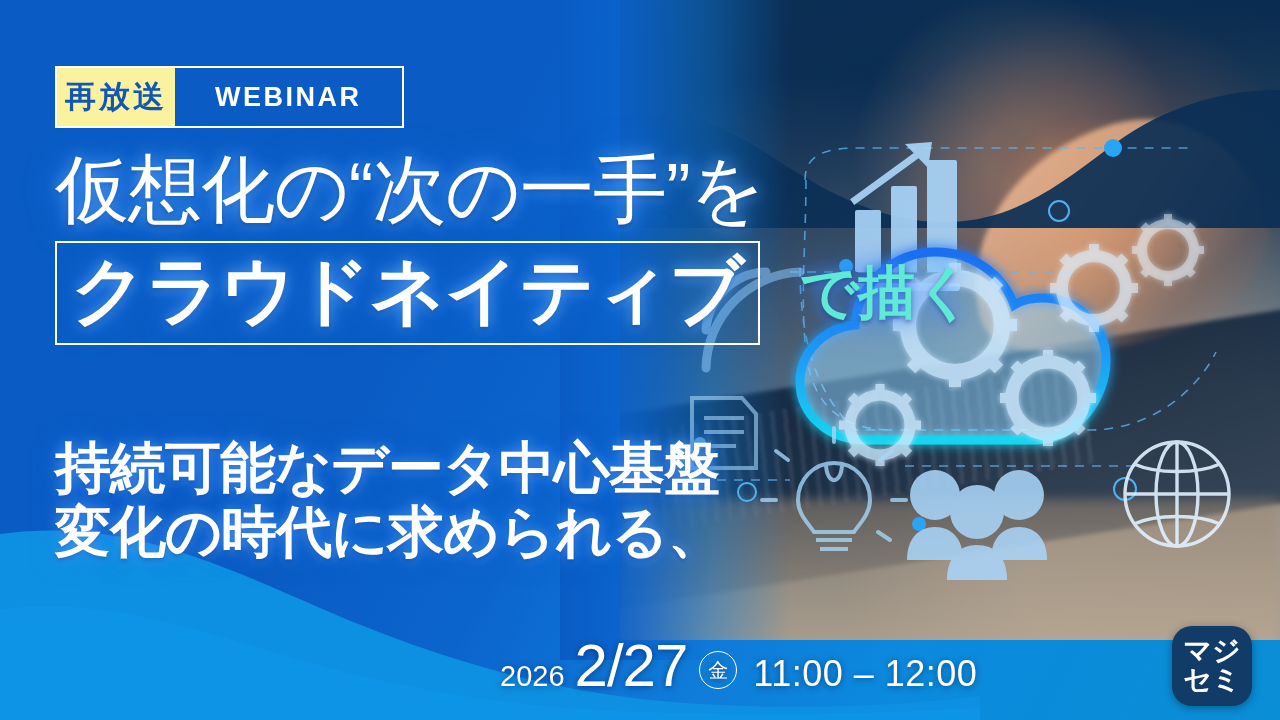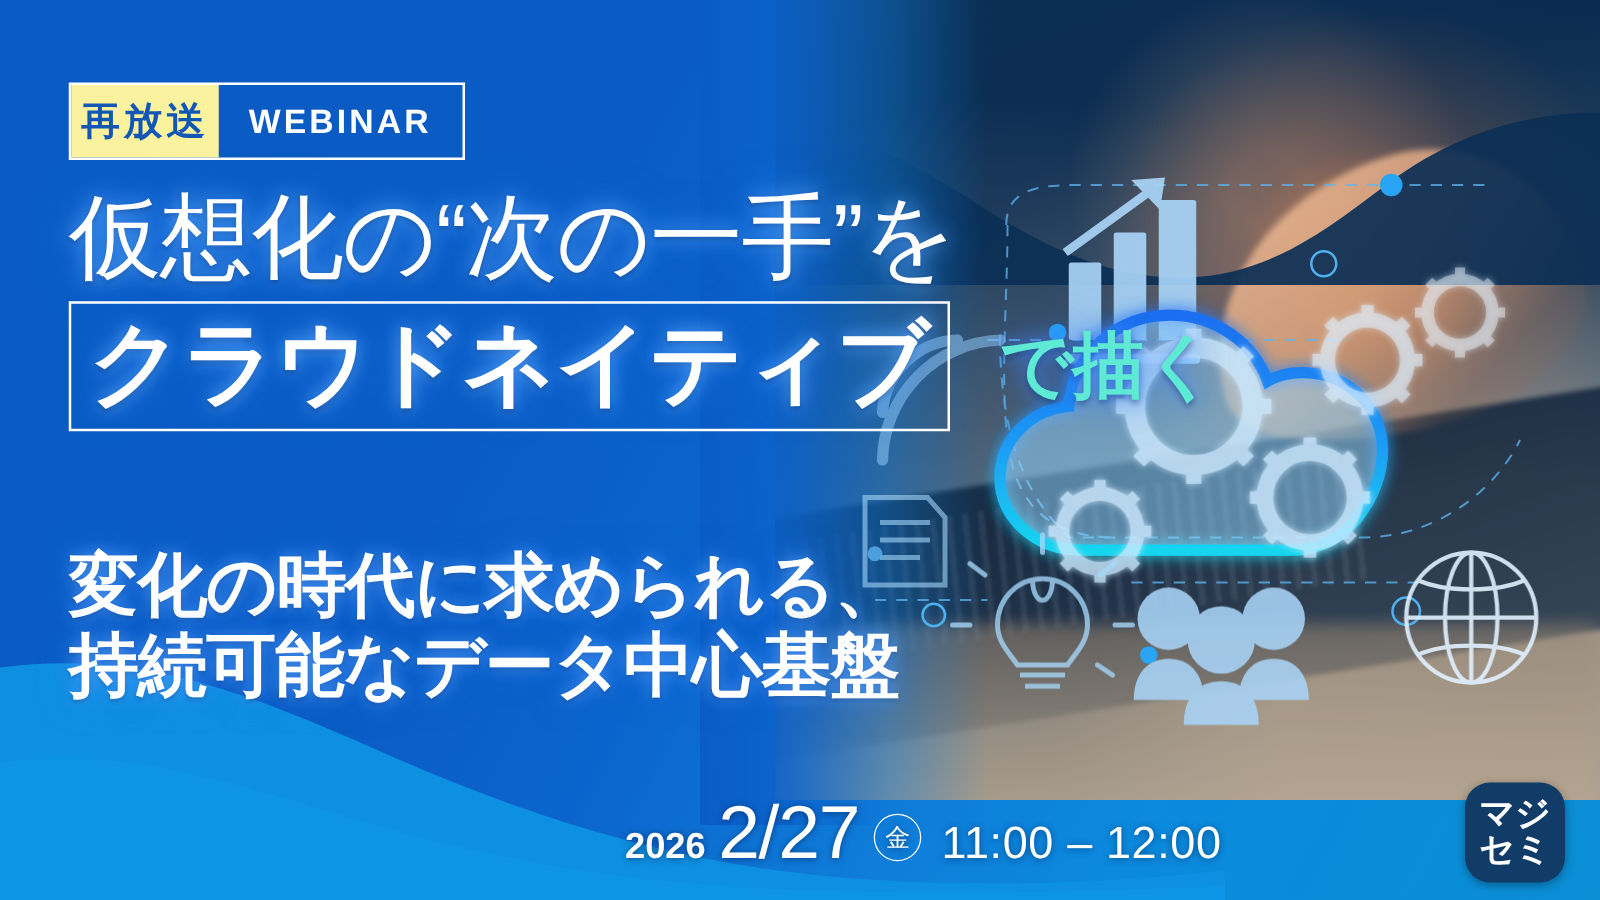--- a/index.html
+++ b/index.html
@@ -57,47 +57,47 @@
   
   .deco{position:absolute;inset:0;pointer-events:none;}
 
   
   .badge{position:absolute;left:55px;top:66px;display:flex;height:62px;
     border:2px solid #ffffff;box-sizing:border-box;}
   .badge-rerun{background:#fbf2a0;color:#1357b4;font-weight:700;font-size:31px;
     letter-spacing:3px;display:flex;align-items:center;justify-content:center;
     padding:0 8px;}
   .badge-webinar{color:#ffffff;font-weight:700;font-size:27px;letter-spacing:2.5px;
-    display:flex;align-items:center;justify-content:center;padding:0 24px;}
+    display:flex;align-items:center;justify-content:center;padding:0 40px;}
 
   
   .headline{position:absolute;left:55px;top:152px;width:1010px;}
   .line1{font-size:74px;font-weight:400;color:#ffffff;line-height:1.02;
     letter-spacing:-1px;white-space:nowrap;
     text-shadow:0 0 16px rgba(90,170,255,.95),0 0 34px rgba(60,140,255,.65),0 2px 4px rgba(0,20,60,.45);}
-  .line2-wrap{display:flex;align-items:center;margin-top:14px;}
+  .line2-wrap{display:flex;align-items:center;margin-top:14px;font-family:Liberation Serif, serif;}
   .boxed{border:2px solid #ffffff;padding:8px 14px 12px 14px;box-sizing:border-box;
     display:inline-flex;align-items:center;height:104px;}
   .boxed span{font-size:74px;font-weight:700;color:#ffffff;line-height:1;
     letter-spacing:-1px;white-space:nowrap;
     text-shadow:0 0 14px rgba(90,170,255,.9),0 0 30px rgba(60,140,255,.6),0 2px 4px rgba(0,20,60,.4);}
   .after-box{font-size:58px;font-weight:700;color:#5eead4;line-height:1;margin-left:40px;
     letter-spacing:-1px;white-space:nowrap;
     text-shadow:0 0 16px rgba(70,140,255,.95),0 0 36px rgba(40,110,240,.7),0 2px 5px rgba(0,15,50,.5);}
 
   
   .subtitle{position:absolute;left:55px;top:436px;}
   .sub-line{font-size:56px;font-weight:700;color:#ffffff;line-height:1.14;
     letter-spacing:-1px;white-space:nowrap;
     text-shadow:0 0 12px rgba(80,160,255,.85),0 0 26px rgba(50,125,245,.5),0 2px 4px rgba(0,20,60,.4);}
 
   
   .daterow{position:absolute;left:500px;top:636px;display:flex;align-items:baseline;
     color:#ffffff;text-shadow:0 1px 6px rgba(0,25,70,.55);}
-  .d-year{font-size:29px;font-weight:700;letter-spacing:0px;}
+  .d-year{font-size:29px;font-weight:400;letter-spacing:0px;}
   .d-main{font-size:60px;font-weight:300;margin-left:10px;letter-spacing:-1px;line-height:1;}
   .d-dow{width:36px;height:36px;border:1.6px solid #ffffff;border-radius:50%;
     display:inline-flex;align-items:center;justify-content:center;font-size:20px;
     font-weight:400;margin-left:12px;align-self:center;position:relative;top:4px;}
   .d-time{font-size:36px;font-weight:300;margin-left:16px;letter-spacing:.5px;}
 
   
   .logo{position:absolute;left:1172px;top:626px;width:80px;height:80px;background:#123c68;
     display:flex;flex-direction:column;align-items:center;justify-content:center;
     box-shadow:0 2px 8px rgba(0,0,0,.35);border-radius:20px;}
@@ -316,22 +316,22 @@
     <div class="line1">仮想化の“次の一手”を</div>
     <div class="line2-wrap">
       <div class="boxed">
         <span>クラウドネイティブ</span>
       </div>
       <div class="after-box">で描く</div>
     </div>
   </div>
 
   <div class="subtitle">
+    <div class="sub-line">持続可能なデータ中心基盤</div>
     <div class="sub-line">変化の時代に求められる、</div>
-    <div class="sub-line">持続可能なデータ中心基盤</div>
   </div>
 
   <div class="daterow">
     <span class="d-year">2026</span>
     <span class="d-main">2/27</span>
     <span class="d-dow">金</span>
     <span class="d-time">11:00 – 12:00</span>
   </div>
 
   <div class="logo">

